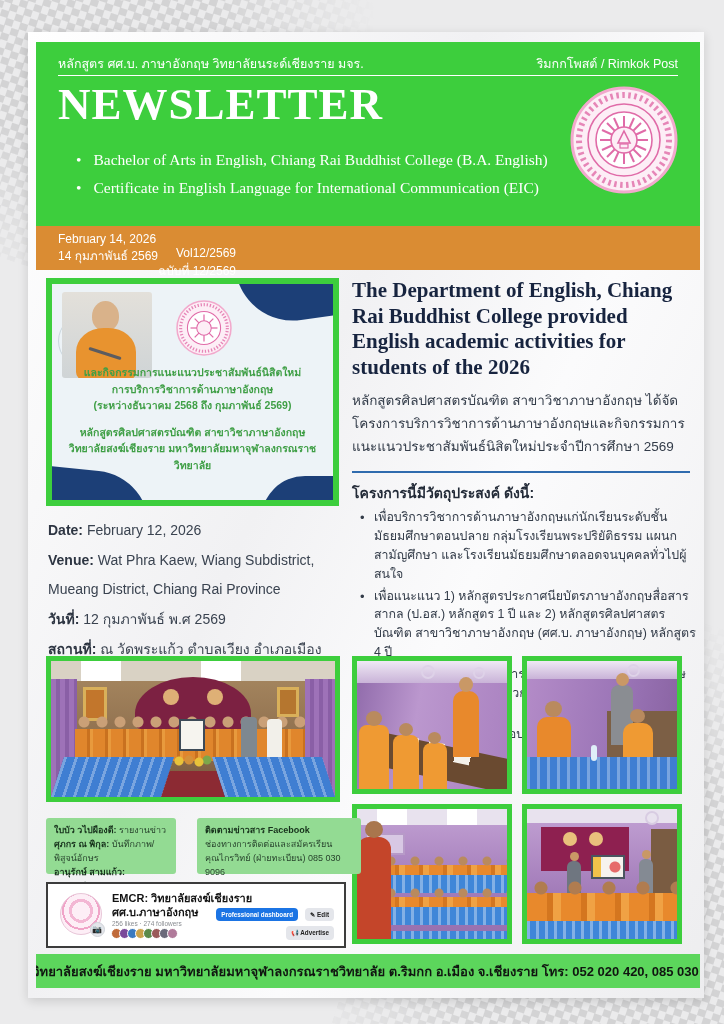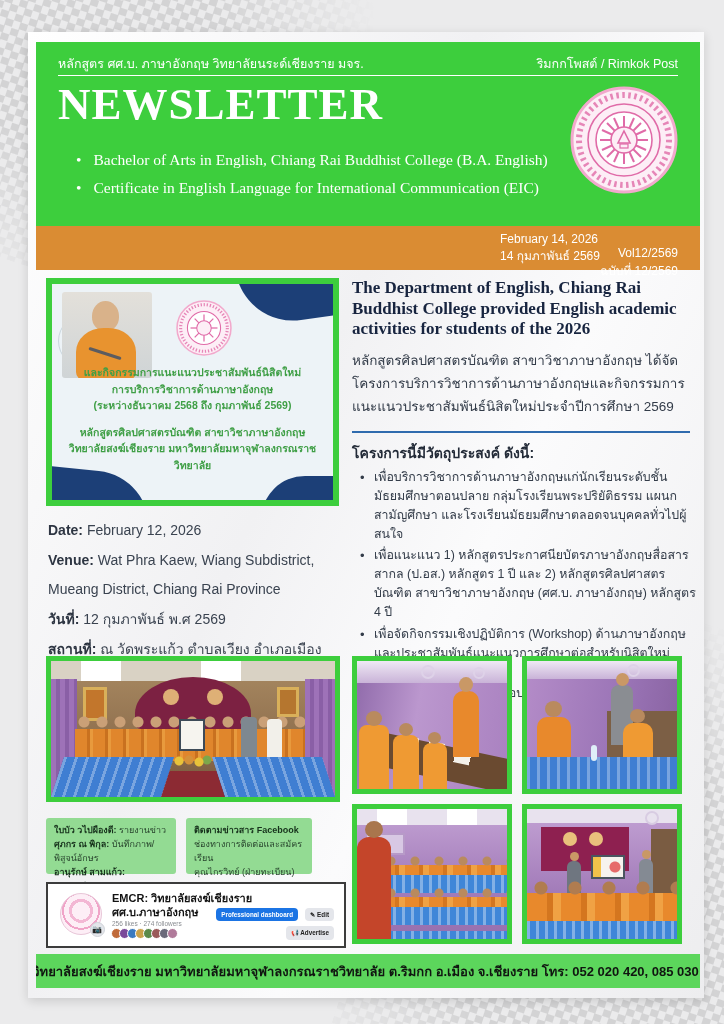--- a/index.html
+++ b/index.html
@@ -24,21 +24,21 @@
   .header-rule { position:absolute; left:22px; right:22px; top:33px; height:1px; background:#ffffff; }
   .newsletter-title { position:absolute; left:22px; top:36px; font-family:"Liberation Serif", serif; font-weight:bold; font-size:45px; letter-spacing:1px; }
   .header-bullets { position:absolute; left:40px; top:104px; font-family:"Liberation Serif", serif; font-size:15.5px; line-height:1.8; }
   .header-bullets .b::before { content:"•"; margin-right:12px; }
   
   .seal { position:absolute; }
   .seal.hdr { right:22px; top:44px; width:108px; height:108px; }
 
   
   .datebar { position:absolute; left:36px; top:226px; width:664px; height:44px; background:#da8c33; color:#fff;
-      display:flex; justify-content:flex-end; align-items:center; padding:0 22px; font-size:12px; line-height:1.45; }
+      display:flex; justify-content:flex-start; align-items:center; padding:0 22px; font-size:12px; line-height:1.45; }
   .datebar .right { text-align:right;margin-top:29px; }
 
   
   .poster { position:absolute; left:46px; top:278px; width:293px; height:228px; border:6px solid #3dce3d; background:#edf3f7; overflow:hidden; }
   .blob { position:absolute; background:#1c3f77; }
   .blob.tr { right:-26px; top:-22px; width:120px; height:58px; border-radius:0 0 0 70px; transform:rotate(-8deg); }
   .blob.bl { left:-30px; bottom:-26px; width:130px; height:56px; border-radius:0 70px 0 0; transform:rotate(6deg); }
   .blob.br { right:-24px; bottom:-20px; width:96px; height:44px; border-radius:70px 0 0 0; }
   .poster .ring-deco { position:absolute; left:6px; top:30px; width:54px; height:54px; border-radius:50%; border:1px solid #c9d6de; }
   .monk-photo { position:absolute; left:10px; top:8px; width:90px; height:86px; background:linear-gradient(#e3e0da,#cfd4d6); border-radius:3px; overflow:hidden; }
@@ -47,21 +47,21 @@
   .monk-photo .mic { position:absolute; left:26px; top:60px; width:34px; height:3px; background:#5c5c60; transform:rotate(18deg); border-radius:2px; }
   .seal.poster-seal { left:124px; top:16px; width:56px; height:56px; }
   .poster-text { position:absolute; left:0; right:0; top:80px; text-align:center; color:#3f9f46; font-size:10.5px; font-weight:bold; line-height:1.58; }
   .poster-text .gap { height:10px; }
 
   .event-info { position:absolute; left:48px; top:516px; width:294px; font-size:14px; color:#3a4350; line-height:2.12; }
   .event-info b { color:#2d3542; }
 
   
   .article { position:absolute; left:352px; top:278px; width:344px; }
-  .article h1 { font-family:"Liberation Serif", serif; font-size:17px; line-height:1.22; color:#17243f; margin-bottom:10px; }
+  .article h1 { font-family:"Liberation Serif", serif; font-size:21px; line-height:1.22; color:#17243f; margin-bottom:10px; }
   .article .intro { font-size:13.5px; line-height:1.7; color:#333c49; }
   .article .divider { margin:12px 0 9px 0; width:338px; height:2px; background:#2f6bae; }
   .article .obj-title { font-size:14px; font-weight:bold; color:#232b38; margin-bottom:4px; }
   .article ul { list-style:none; }
   .article ul li { position:relative; padding-left:22px; font-size:12.4px; line-height:1.52; color:#333c49; margin-bottom:3px; }
   .article ul li::before { content:"•"; position:absolute; left:8px; font-size:13px; }
   .article .closing { margin-left:22px; font-size:12.4px; line-height:1.5; color:#333c49; }
 
   
   .photo { position:absolute; border:5px solid #3dce3d; overflow:hidden; }
@@ -156,21 +156,21 @@
         repeating-linear-gradient(90deg,#e8892c 0 20px,#d4761f 20px 26px,#f0a244 26px 34px);
       background-size:34px 100%,100% 100%; background-position:0 0,0 14px; background-repeat:repeat-x; }
   #photo5 .tbl { left:0; right:0; bottom:0; height:18px; background:#3f86d8;
       background-image:repeating-linear-gradient(90deg,rgba(255,255,255,.35) 0 3px,transparent 3px 9px); }
 
   
   .green-box { position:absolute; top:818px; height:56px; background:#93db93; border-radius:3px; padding:6px 8px;
       font-size:9px; line-height:1.55; color:#27432c; }
   .green-box b { color:#17321c; }
   #credits-box { left:46px; width:130px; }
-  #contact-box { left:186px; width:126px; }
+  #contact-box { left:197px; width:164px; }
 
   
   .fb-card { position:absolute; left:46px; top:882px; width:300px; height:66px; background:#fff; border:2px solid #3c3c3c; }
   .fb-avatar { position:absolute; left:12px; top:9px; width:42px; height:42px; border-radius:50%;
       background:radial-gradient(circle at 50% 42%, #fdeef6 0 9px, #f3b7d4 9px 12px, #fdeef6 12px 17px, #f0a4c8 17px 19px, #fdeef6 19px); border:1px solid #e8c6d8; }
   .fb-cam { position:absolute; left:42px; top:38px; width:15px; height:15px; border-radius:50%; background:#e4e6eb; border:1px solid #cfd2d8;
       font-size:8px; line-height:13px; text-align:center; color:#333; }
   .fb-name { position:absolute; left:64px; top:8px; font-size:11px; font-weight:bold; color:#121212; line-height:1.25; }
   .fb-stats { position:absolute; left:64px; top:36px; font-size:6.5px; color:#8a8d92; }
   .fb-friends { position:absolute; left:63px; top:44px; display:flex; }

